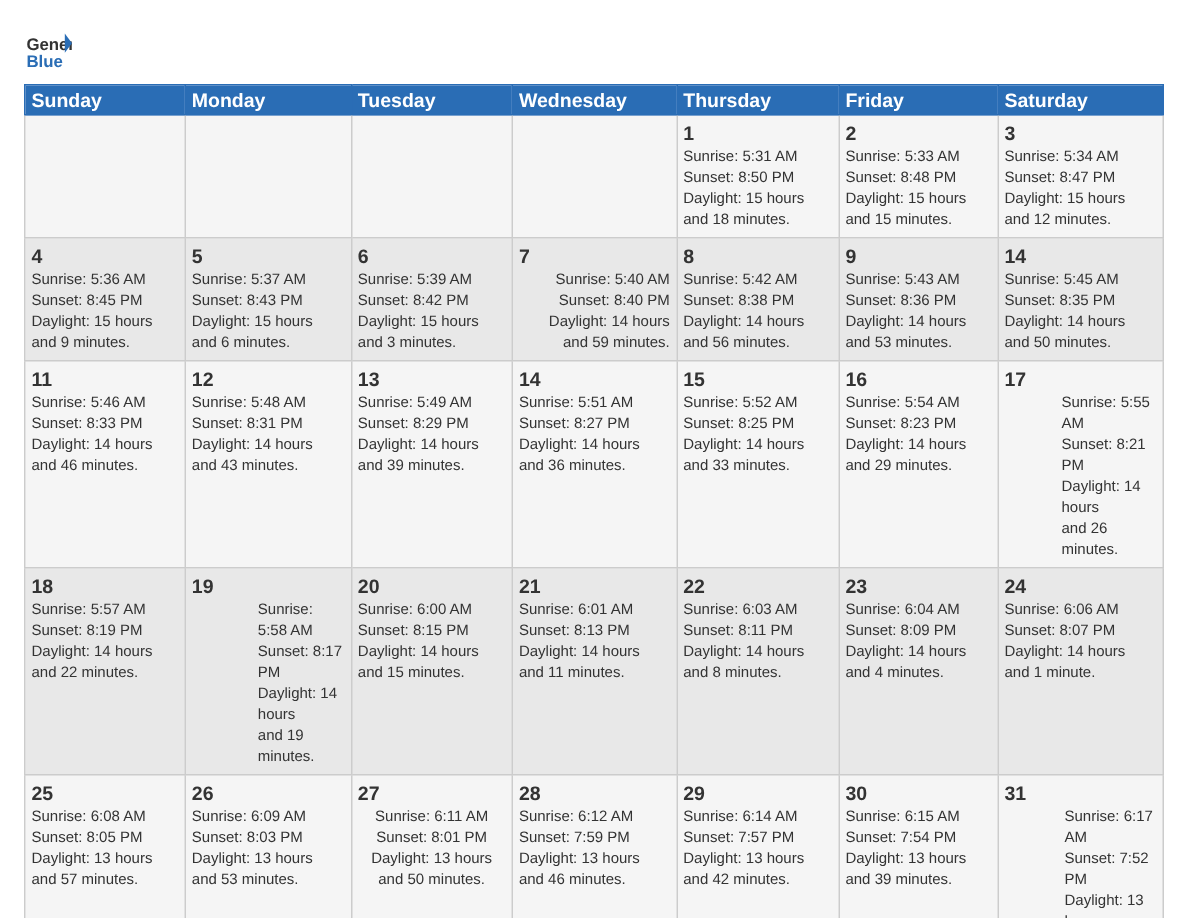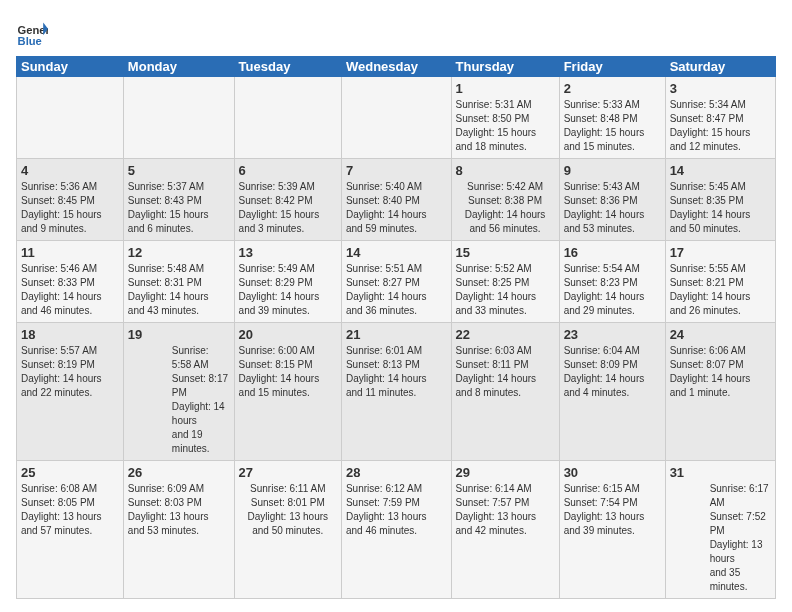--- a/index.html
+++ b/index.html
@@ -150,28 +150,28 @@
         </td>
         <td>
           <span class="day-num">6</span>
           <div class="day-info" style="white-space: pre-line;">Sunrise: 5:39 AM
 Sunset: 8:42 PM
 Daylight: 15 hours
 and 3 minutes.</div>
         </td>
         <td>
           <span class="day-num">7</span>
-          <div class="day-info" style="white-space: pre-line;">Sunrise: 5:40 AM
+          <div class="day-info" style="white-space: pre-line; text-align: right;">Sunrise: 5:40 AM
 Sunset: 8:40 PM
 Daylight: 14 hours
 and 59 minutes.</div>
         </td>
         <td>
           <span class="day-num">8</span>
-          <div class="day-info" style="white-space: pre-line; text-align: center;">Sunrise: 5:42 AM
+          <div class="day-info" style="white-space: pre-line;">Sunrise: 5:42 AM
 Sunset: 8:38 PM
 Daylight: 14 hours
 and 56 minutes.</div>
         </td>
         <td>
           <span class="day-num">9</span>
           <div class="day-info" style="white-space: pre-line;">Sunrise: 5:43 AM
 Sunset: 8:36 PM
 Daylight: 14 hours
 and 53 minutes.</div>
@@ -222,21 +222,21 @@
         </td>
         <td>
           <span class="day-num">16</span>
           <div class="day-info" style="white-space: pre-line;">Sunrise: 5:54 AM
 Sunset: 8:23 PM
 Daylight: 14 hours
 and 29 minutes.</div>
         </td>
         <td>
           <span class="day-num">17</span>
-          <div class="day-info" style="white-space: pre-line;">Sunrise: 5:55 AM
+          <div class="day-info" style="white-space: pre-line; margin-left: 38px;">Sunrise: 5:55 AM
 Sunset: 8:21 PM
 Daylight: 14 hours
 and 26 minutes.</div>
         </td>
       </tr>
       <tr>
         <td>
           <span class="day-num">18</span>
           <div class="day-info" style="white-space: pre-line;">Sunrise: 5:57 AM
 Sunset: 8:19 PM

